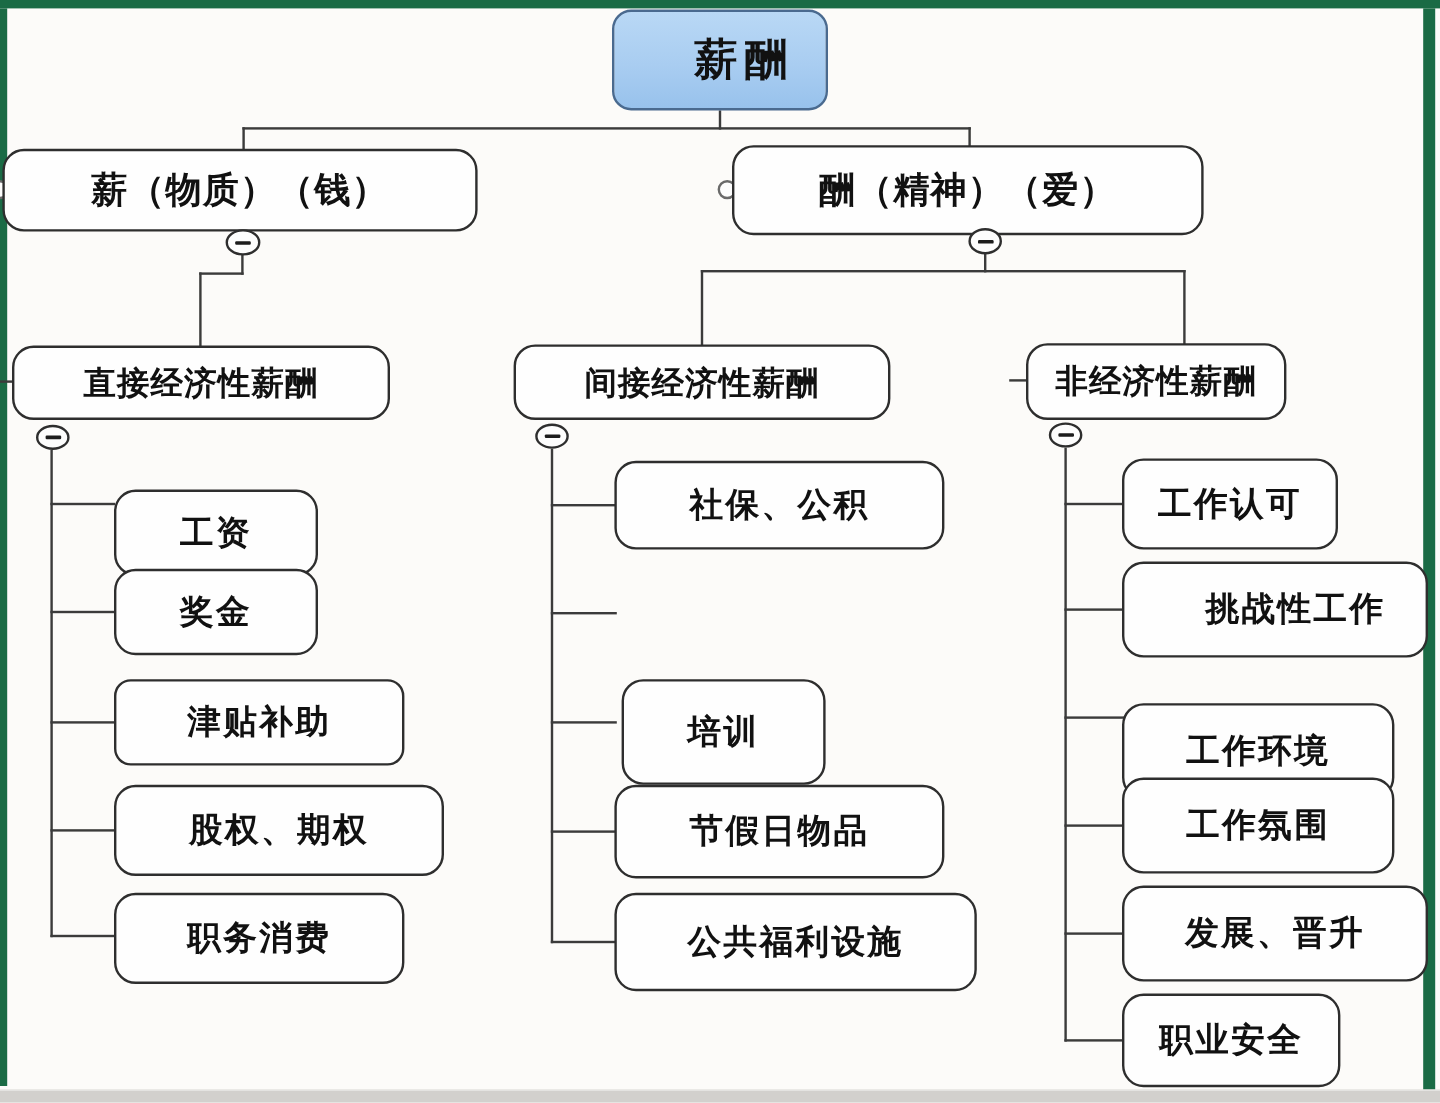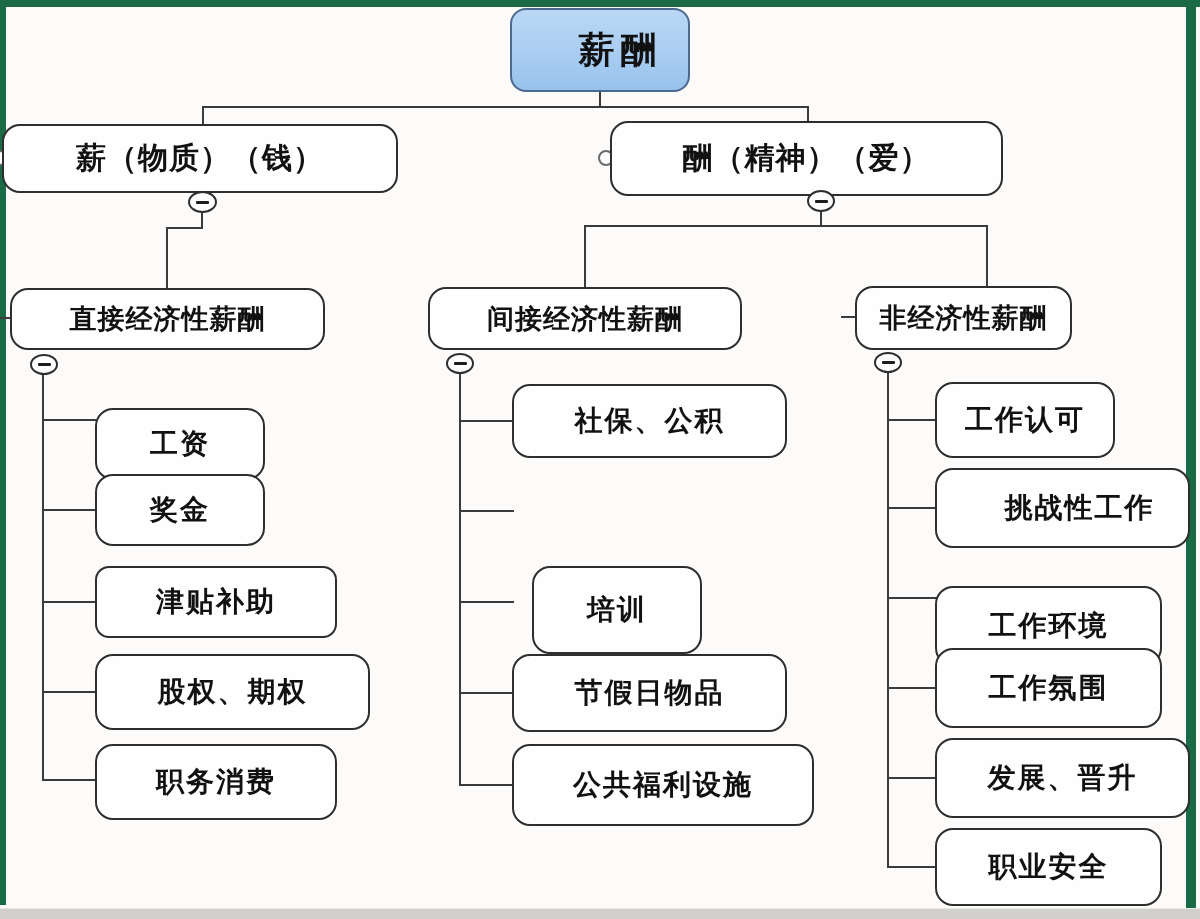--- a/index.html
+++ b/index.html
@@ -102,30 +102,30 @@
   <div class="node lvl3" style="left:428px;top:287px;width:314px;height:63px;">间接经济性薪酬</div>
   <div class="node lvl3" style="left:855px;top:286px;width:217px;height:64px;">非经济性薪酬</div>
 
   <div class="node leaf" style="left:95px;top:384px;width:170px;height:72px;margin-top:24px;">工资</div>
   <div class="node leaf" style="left:95px;top:474px;width:170px;height:72px;">奖金</div>
   <div class="node leaf" style="left:95px;top:566px;width:242px;height:72px;border-radius:14px;">津贴补助</div>
   <div class="node leaf" style="left:95px;top:654px;width:275px;height:76px;">股权、期权</div>
   <div class="node leaf" style="left:95px;top:744px;width:242px;height:76px;">职务消费</div>
 
   <div class="node leaf" style="left:512px;top:384px;width:275px;height:74px;">社保、公积</div>
-  <div class="node leaf" style="left:532px;top:566px;width:170px;height:88px;">培训</div>
+  <div class="node leaf" style="left:518px;top:566px;width:170px;height:88px;">培训</div>
   <div class="node leaf" style="left:512px;top:654px;width:275px;height:78px;">节假日物品</div>
   <div class="node leaf" style="left:512px;top:744px;width:302px;height:82px;">公共福利设施</div>
 
   <div class="node leaf" style="left:935px;top:382px;width:180px;height:76px;">工作认可</div>
   <div class="node leaf" style="left:935px;top:468px;width:255px;height:80px;padding-left:34px;">挑战性工作</div>
   <div class="node leaf" style="left:935px;top:558px;width:227px;height:80px;margin-top:28px;">工作环境</div>
   <div class="node leaf" style="left:935px;top:648px;width:227px;height:80px;">工作氛围</div>
   <div class="node leaf" style="left:935px;top:738px;width:255px;height:80px;">发展、晋升</div>
-  <div class="node leaf" style="left:935px;top:828px;width:227px;height:78px;">职业安全</div>
+  <div class="node leaf" style="left:935px;top:828px;width:182px;height:78px;">职业安全</div>
 
   <div class="toggle" style="left:188px;top:191px;width:29px;height:22px;">
       <div class="dash"></div>
     </div>
   <div class="toggle" style="left:807px;top:190px;width:28px;height:22px;">
       <div class="dash"></div>
     </div>
   <div class="toggle" style="left:30px;top:354px;width:28px;height:21px;">
       <div class="dash"></div>
     </div>

